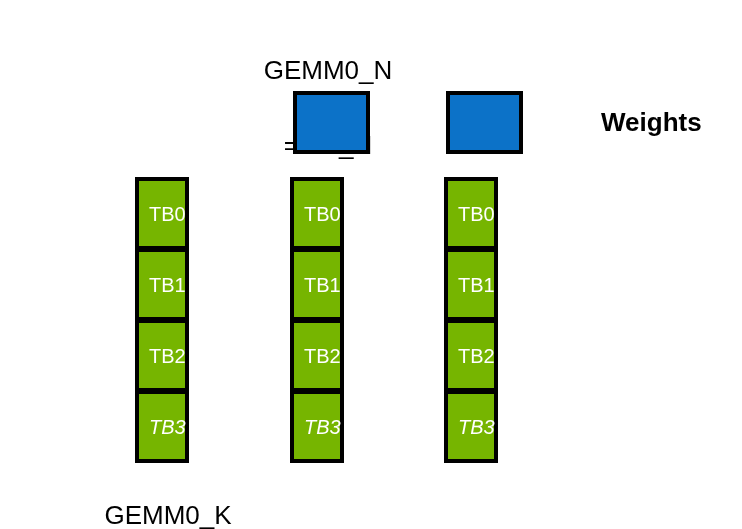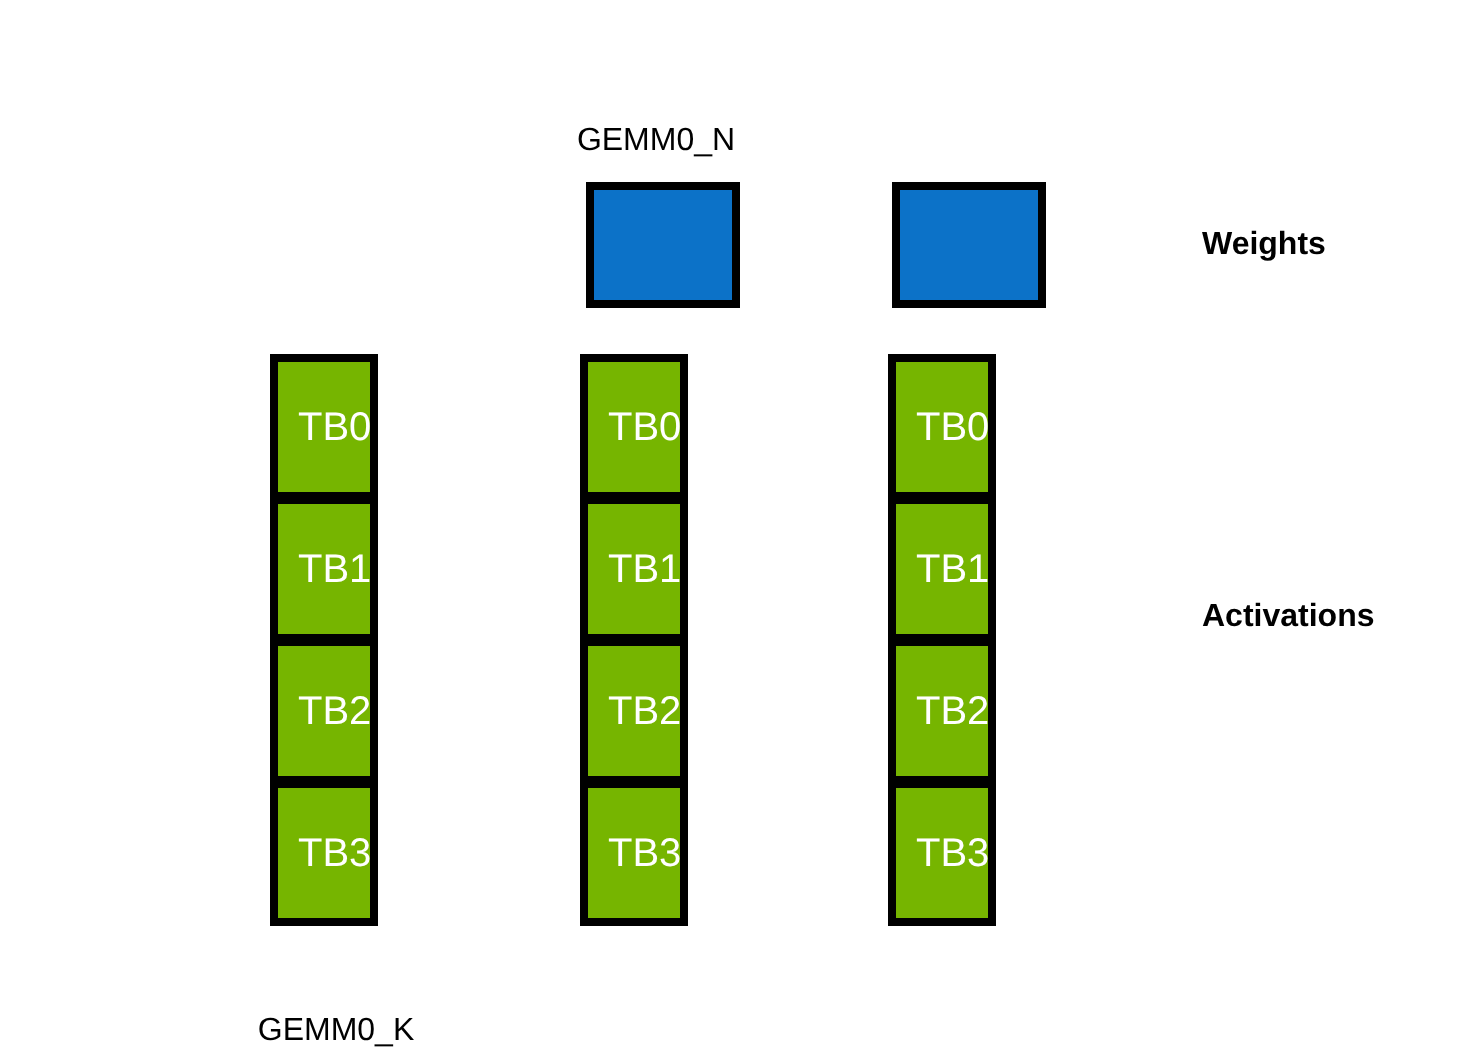--- a/index.html
+++ b/index.html
@@ -16,21 +16,21 @@
     height: 529px;
     background: #ffffff;
     overflow: hidden;
   }
 
   
   .label {
     position: absolute;
     color: #000000;
     font-family: "Liberation Sans", sans-serif;
-    font-size: 16px;
+    font-size: 26px;
     line-height: 25px;
     white-space: pre;
     text-align: center;
   }
   .label-left {
     text-align: left;
     font-weight: bold;
   }
 
   .col-head {
@@ -59,20 +59,21 @@
     background: #76B500;
     border: 4px solid #000000;
     box-sizing: border-box;
     display: flex;
     align-items: center;
     justify-content: flex-start;
     margin-bottom: -2px;
   }
   .act-cell:last-child {
     margin-bottom: 16px;
+    font-style: italic;
   }
   .act-cell-label {
     color: #ffffff;
     font-family: "Liberation Sans", sans-serif;
     font-size: 20px;
     line-height: 20px;
     padding-left: 10px;
     white-space: pre;
   }
 </style>
@@ -85,21 +86,20 @@
     <div>GEMM0_N</div>
     <div>= TB_N</div>
   </div>
 
 
   <div class="weight-box" style="left:293px; top:91px; width:77px; height:63px;"></div>
   <div class="weight-box" style="left:446px; top:91px; width:77px; height:63px;"></div>
 
   <div class="label label-left" style="left:601px; top:110px;">Weights</div>
 
-  <div class="label label-left" style="left:601px; top:296px;">Activations</div>
 
 
   <div class="act-col" style="left:135px; top:177px;">
     <div class="act-cell">
       <span class="act-cell-label">TB0</span>
     </div>
     <div class="act-cell">
       <span class="act-cell-label">TB1</span>
     </div>
     <div class="act-cell">

